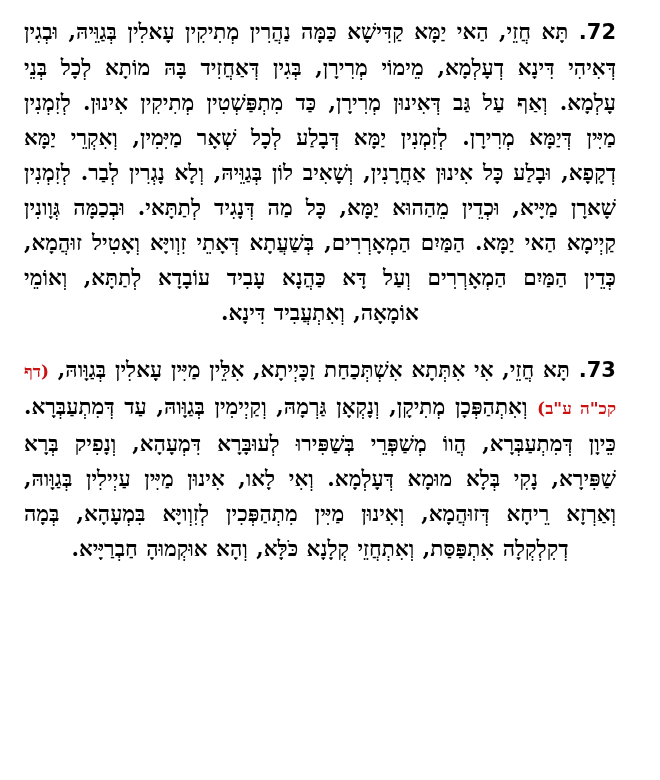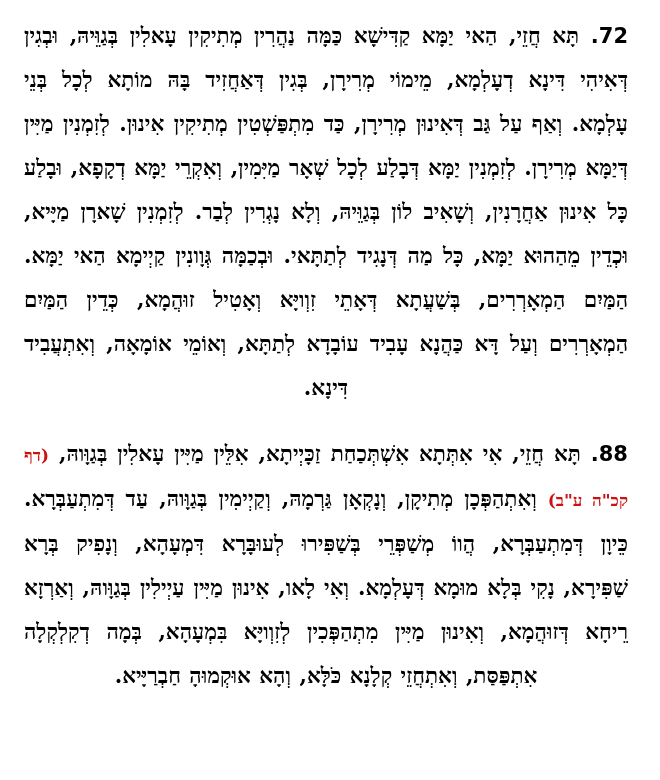--- a/index.html
+++ b/index.html
@@ -21,24 +21,24 @@
     box-sizing: border-box;
     padding: 14px 28px 10px 24px;
     position: relative;
   }
   .para {
     direction: rtl;
     unicode-bidi: isolate;
     text-align: justify;
     text-align-last: center;
     font-size: 21.5px;
-    line-height: 44px;
+    line-height: 35px;
     letter-spacing: 0px;
     word-spacing: 1px;
-    margin: 0 4px 10px 0;
+    margin: 0 16px 10px 0;
     font-weight: 700;
   }
   .para .num {
     font-family: "DejaVu Sans", "Liberation Sans", sans-serif;
     font-weight: 700;
     font-size: 21px;
     letter-spacing: 0;
   }
   .para .ref {
     color: #cc1111;
@@ -58,17 +58,17 @@
 <div class="page">
 
   <p class="para">
     <span class="num">72</span><span class="num">.</span>
     <span class="body-text">תָּא חֲזֵי, הַאי יַמָּא קַדִּישָׁא כַּמָּה נַהֲרִין מְתִיקִין עָאלִין בְּגַוֵּיהּ, וּבְגִין דְּאִיהִי דִּינָא דְעָלְמָא, מֵימוֹי מְרִירָן, בְּגִין דְּאַחֲזִיד בָּהּ מוֹתָא לְכָל בְּנֵי עָלְמָא. וְאַף עַל גַּב דְּאִינוּן מְרִירָן, כַּד מִתְפַּשְׁטִין מְתִיקִין אִינוּן. לְזִמְנִין מַיִּין דְּיַמָּא מְרִירָן. לְזִמְנִין יַמָּא דְּבָלַע לְכָל שְׁאָר מַיִּמִין, וְאִקְרֵי יַמָּא דְקָפָא, וּבָלַע כָּל אִינוּן אַחֲרָנִין, וְשָׁאִיב לוֹן בְּגַוֵּיהּ, וְלָא נָגְרִין לְבַר. לְזִמְנִין שָׁארָן מַיָּיא, וּכְדֵין מֵהַהוּא יַמָּא, כָּל מַה דְּנָגִיד לְתַתָּאי. וּבְכַמָּה גְּוָונִין קַיְימָא הַאי יַמָּא. הַמַּיִם הַמְאָרְרִים, בְּשַׁעֲתָא דְּאָתֵי זִוְויָּא וְאָטִיל זוּהֲמָא, כְּדֵין הַמַּיִם הַמְאָרְרִים וְעַל דָּא כַּהֲנָא עָבִיד עוֹבָדָא לְתַתָּא, וְאוֹמֵי אוֹמָאָה, וְאִתְעֲבִיד דִּינָא.</span>
   </p>
 
   <div class="spacer"></div>
 
   <p class="para">
-    <span class="num">88</span><span class="num">.</span>
+    <span class="num">73</span><span class="num">.</span>
     <span class="body-text">תָּא חֲזֵי, אִי אִתְּתָא אִשְׁתְּכַחַת זַכָּיְיתָא, אִלֵּין מַיִּין עָאלִין בְּגַוָּוהּ, </span><span class="ref">(דף קכ"ה ע"ב)</span><span class="body-text"> וְאִתְהַפְּכָן מְתִיקָן, וְנָקְאָן גַּרְמָהּ, וְקַיְימִין בְּגַוָּוהּ, עַד דְּמִתְעַבְּרָא. כֵּיוָן דְּמִתְעַבְּרָא, הֲווֹ מְשַׁפְּרֵי בְּשַׁפִּירוּ לְעוּבָּרָא דִּמְעָהָא, וְנָפִיק בְּרָא שַׁפִּירָא, נָקִי בְּלָא מוּמָא דְּעָלְמָא. וְאִי לָאו, אִינוּן מַיִּין עַיְילִין בְּגַוָּוהּ, וְאַרְזָא רֵיחָא דְּזוּהֲמָא, וְאִינוּן מַיִּין מִתְהַפְּכִין לְזִוְויָּא בִּמְעָהָא, בְּמָה דְקִלְקְלָה אִתְפַּסַּת, וְאִתְחֲזֵי קְלָנָא כֹּלָּא, וְהָא אוּקְמוּהָ חַבְרַיָּיא.</span>
   </p>
 
 </div>
 
 </body></html>

